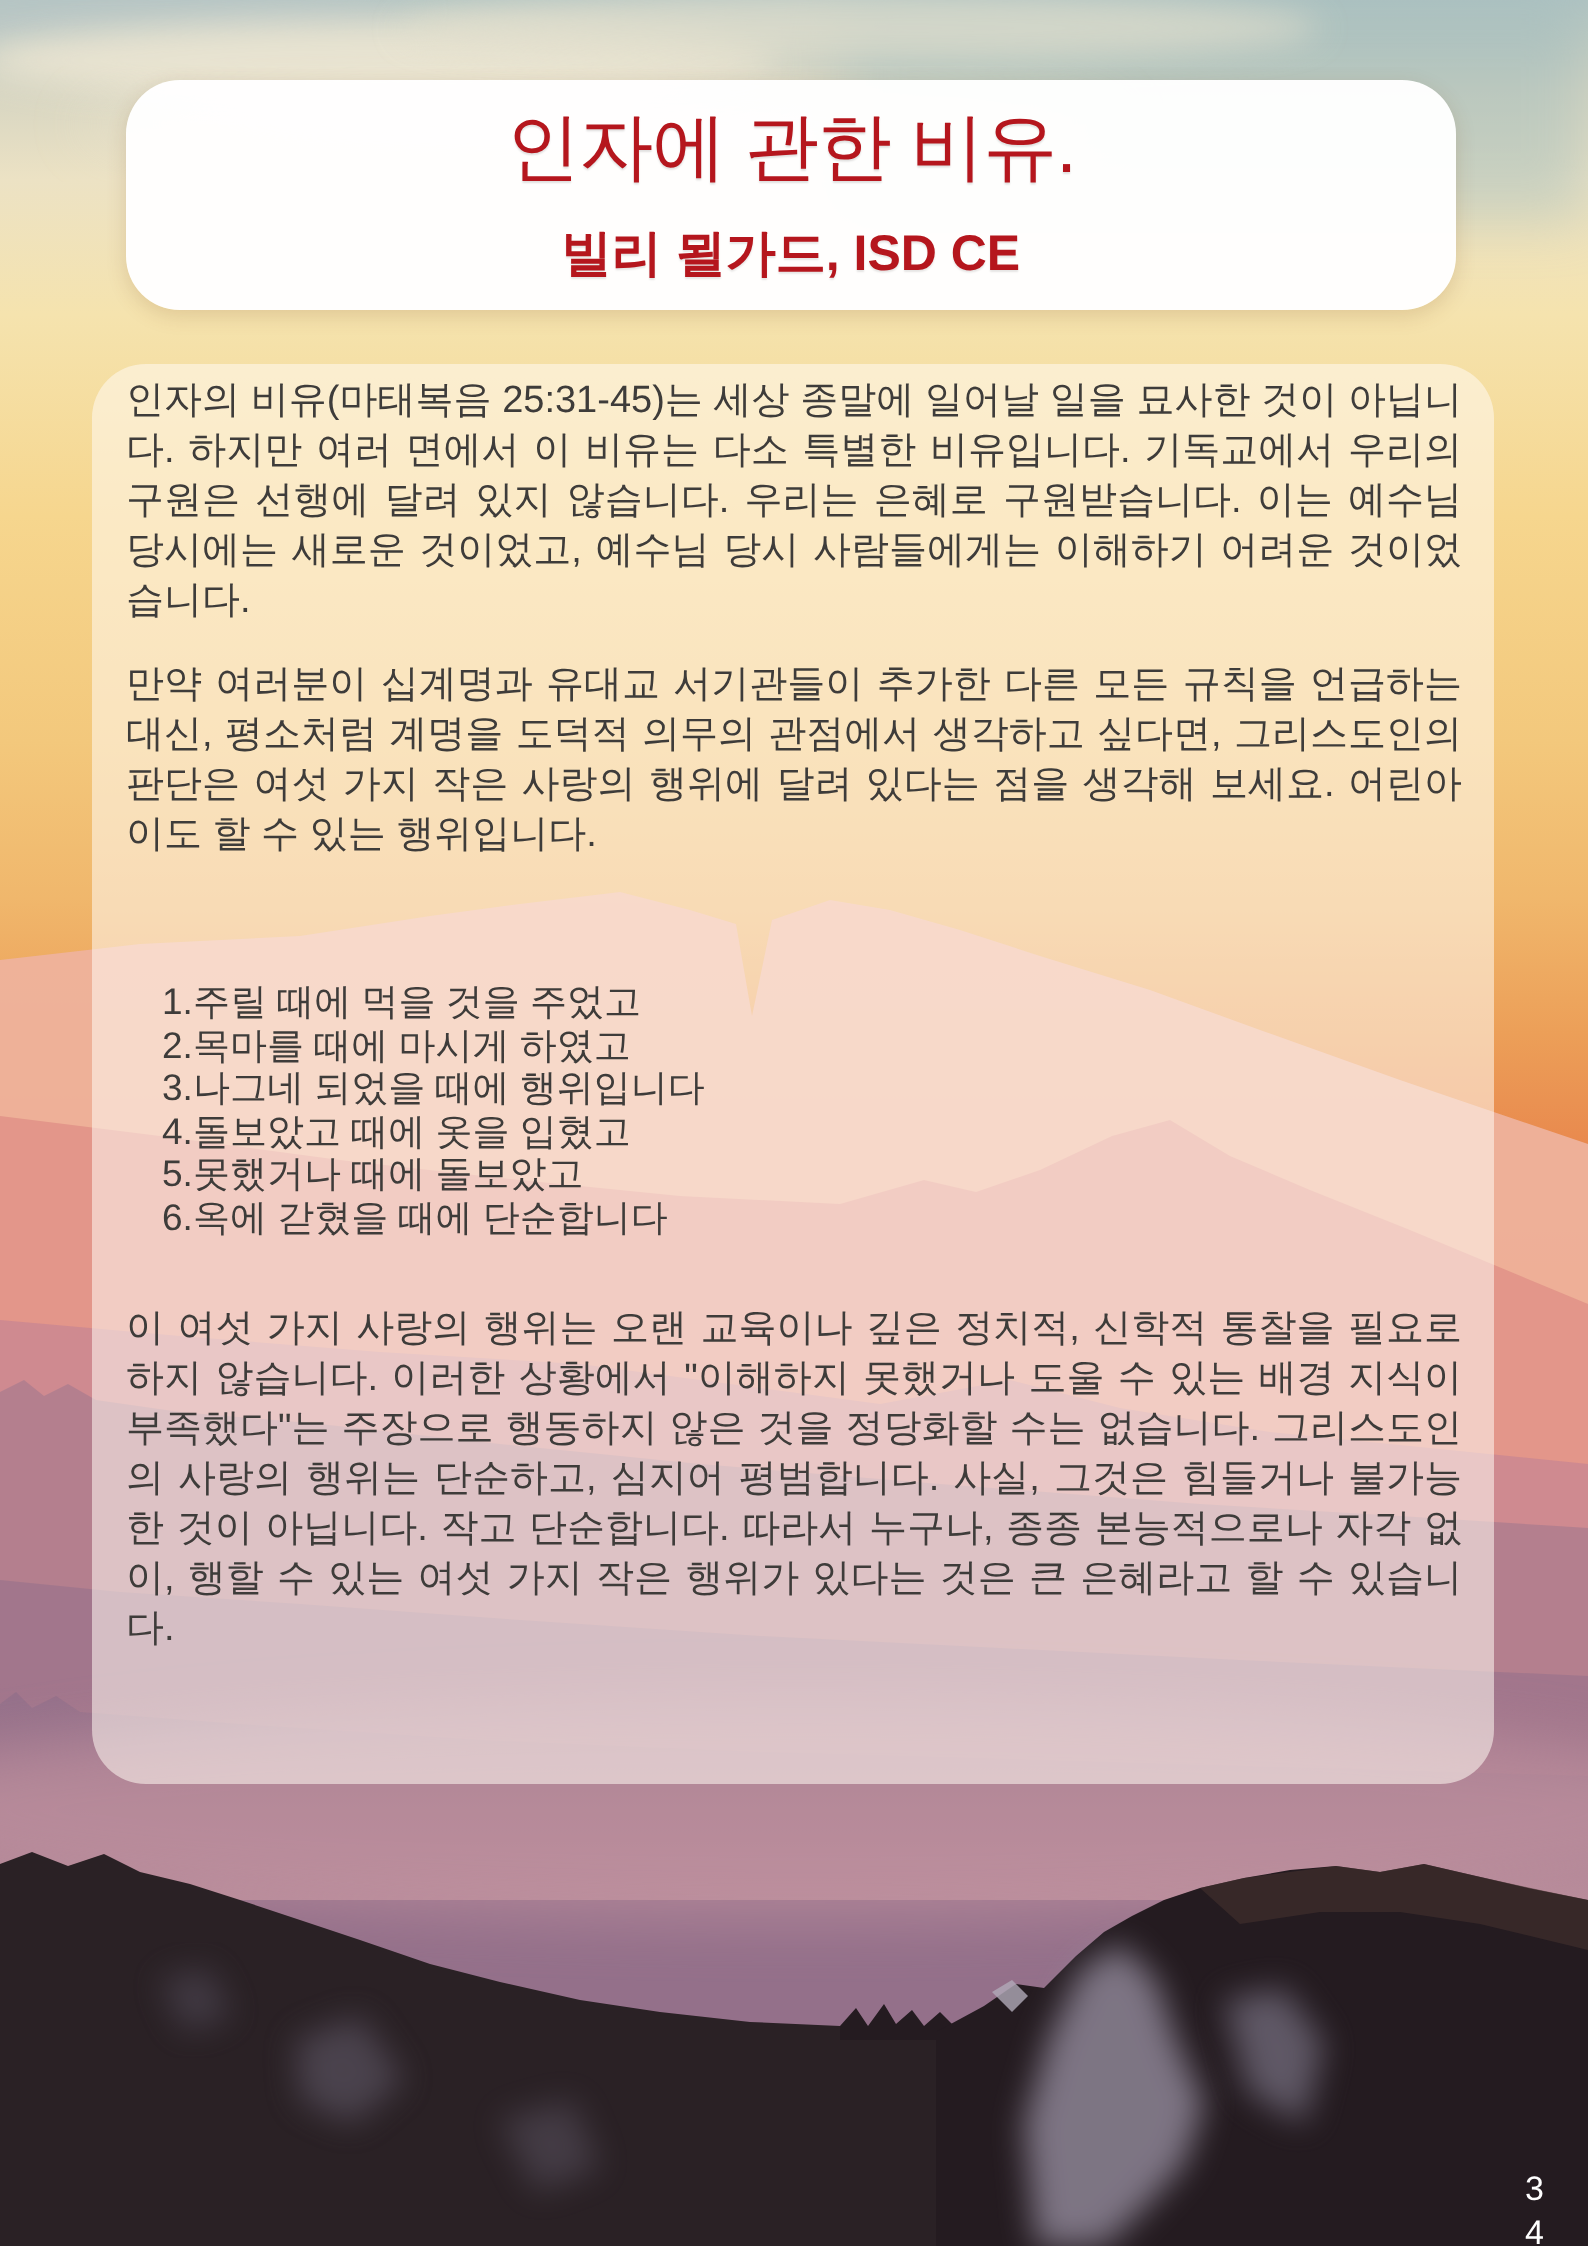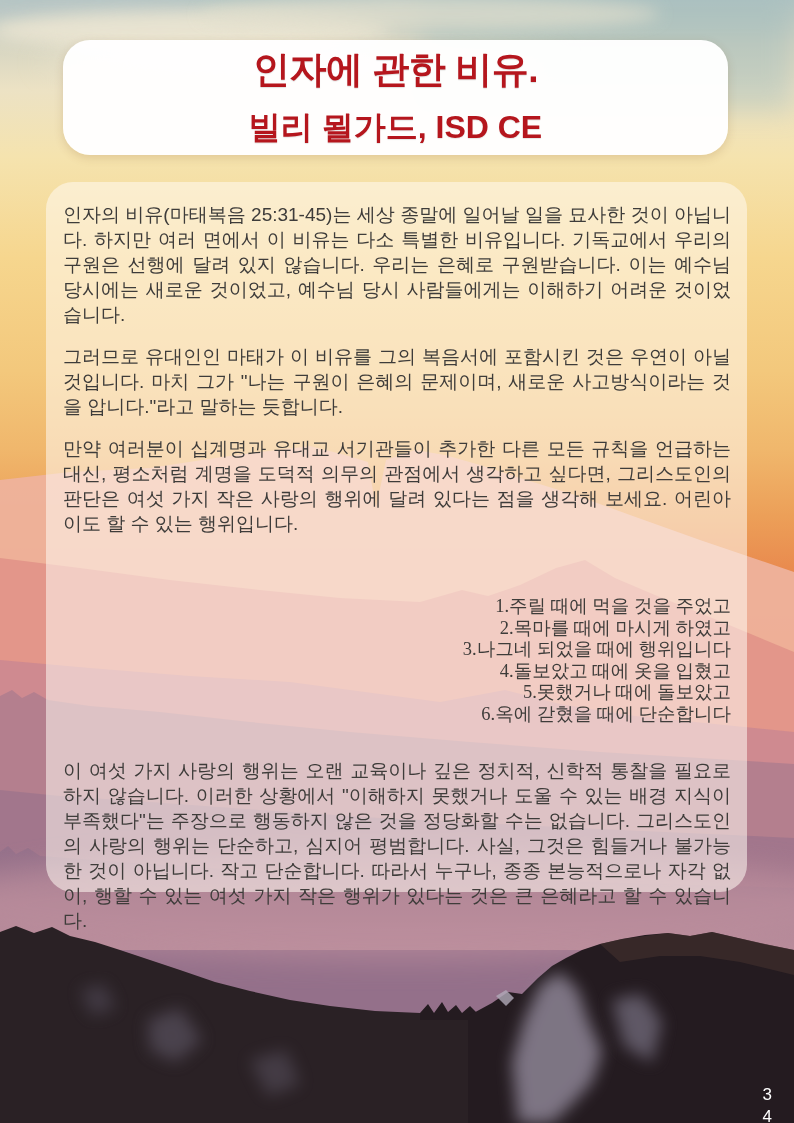--- a/index.html
+++ b/index.html
@@ -14,53 +14,52 @@
   
   .title-card {
     position: absolute; left: 63px; top: 40px; width: 665px; height: 115px;
     background: rgba(255,255,255,0.97);
     border-radius: 27px;
     box-shadow: 0 3px 10px rgba(125,75,35,0.18);
     display: flex; flex-direction: column; align-items: center; justify-content: center;
     color: #b5161d; text-align: center;
   }
   .title-card .heading {
-    font-size: 37px; font-weight: bold; line-height: 1.12; margin: 0;
+    font-size: 37px; font-weight: normal; line-height: 1.12; margin: 0;
     letter-spacing: -0.5px; text-shadow: 0 1px 1px rgba(0,0,0,0.12);
   }
   .title-card .subtitle {
-    font-size: 32px; font-weight: bold; line-height: 1.2; margin-top: 18px;
+    font-size: 25px; font-weight: bold; line-height: 1.2; margin-top: 18px;
     text-shadow: 0 1px 1px rgba(0,0,0,0.10);
   }
 
   
   .content-card {
     position: absolute; left: 46px; top: 182px; width: 701px; height: 710px;
     background: rgba(255,250,243,0.55);
     border-radius: 27px;
     box-sizing: border-box;
-    padding: 20px 16px 0 17px;
+    padding: 6px 16px 0 17px;
     color: #3e3c3a;
   }
   .content-card p {
     margin: 0 0 17px 0;
     font-size: 19px; line-height: 25px;
     text-align: justify;
   }
   .acts-list {
     list-style: none;
     margin: 60px 0 32px 0;
     padding: 0 0 0 18px;
     counter-reset: act;
   }
   .acts-list li {
     counter-increment: act;
     font-size: 18.5px; line-height: 21.6px;
-    text-align: right;
-    font-family: Liberation Serif, serif;
+    text-align: left;
   }
   .acts-list li::before { content: counter(act) "."; }
   .closing { margin-bottom: 0 !important; }
 
   
   .page-numbers {
     position: absolute; right: 22px; bottom: -5px;
     color: #ffffff; font-size: 17px; line-height: 22px;
     text-align: center;
   }
@@ -137,21 +136,20 @@
   </g>
 </svg>
 
 <div class="title-card">
   <div class="heading">인자에 관한 비유.</div>
   <div class="subtitle">빌리 묄가드, ISD CE</div>
 </div>
 
 <div class="content-card">
   <p>인자의 비유(마태복음 25:31-45)는 세상 종말에 일어날 일을 묘사한 것이 아닙니다. 하지만 여러 면에서 이 비유는 다소 특별한 비유입니다. 기독교에서 우리의 구원은 선행에 달려 있지 않습니다. 우리는 은혜로 구원받습니다. 이는 예수님 당시에는 새로운 것이었고, 예수님 당시 사람들에게는 이해하기 어려운 것이었습니다.</p>
-  <p>그러므로 유대인인 마태가 이 비유를 그의 복음서에 포함시킨 것은 우연이 아닐 것입니다. 마치 그가 "나는 구원이 은혜의 문제이며, 새로운 사고방식이라는 것을 압니다."라고 말하는 듯합니다.</p>
   <p>만약 여러분이 십계명과 유대교 서기관들이 추가한 다른 모든 규칙을 언급하는 대신, 평소처럼 계명을 도덕적 의무의 관점에서 생각하고 싶다면, 그리스도인의 판단은 여섯 가지 작은 사랑의 행위에 달려 있다는 점을 생각해 보세요. 어린아이도 할 수 있는 행위입니다.</p>
   <ol class="acts-list">
     <li>주릴 때에 먹을 것을 주었고</li>
     <li>목마를 때에 마시게 하였고</li>
     <li>나그네 되었을 때에 행위입니다</li>
     <li>돌보았고 때에 옷을 입혔고</li>
     <li>못했거나 때에 돌보았고</li>
     <li>옥에 갇혔을 때에 단순합니다</li>
   </ol>
   <p class="closing">이 여섯 가지 사랑의 행위는 오랜 교육이나 깊은 정치적, 신학적 통찰을 필요로 하지 않습니다. 이러한 상황에서 "이해하지 못했거나 도울 수 있는 배경 지식이 부족했다"는 주장으로 행동하지 않은 것을 정당화할 수는 없습니다. 그리스도인의 사랑의 행위는 단순하고, 심지어 평범합니다. 사실, 그것은 힘들거나 불가능한 것이 아닙니다. 작고 단순합니다. 따라서 누구나, 종종 본능적으로나 자각 없이, 행할 수 있는 여섯 가지 작은 행위가 있다는 것은 큰 은혜라고 할 수 있습니다.</p>

